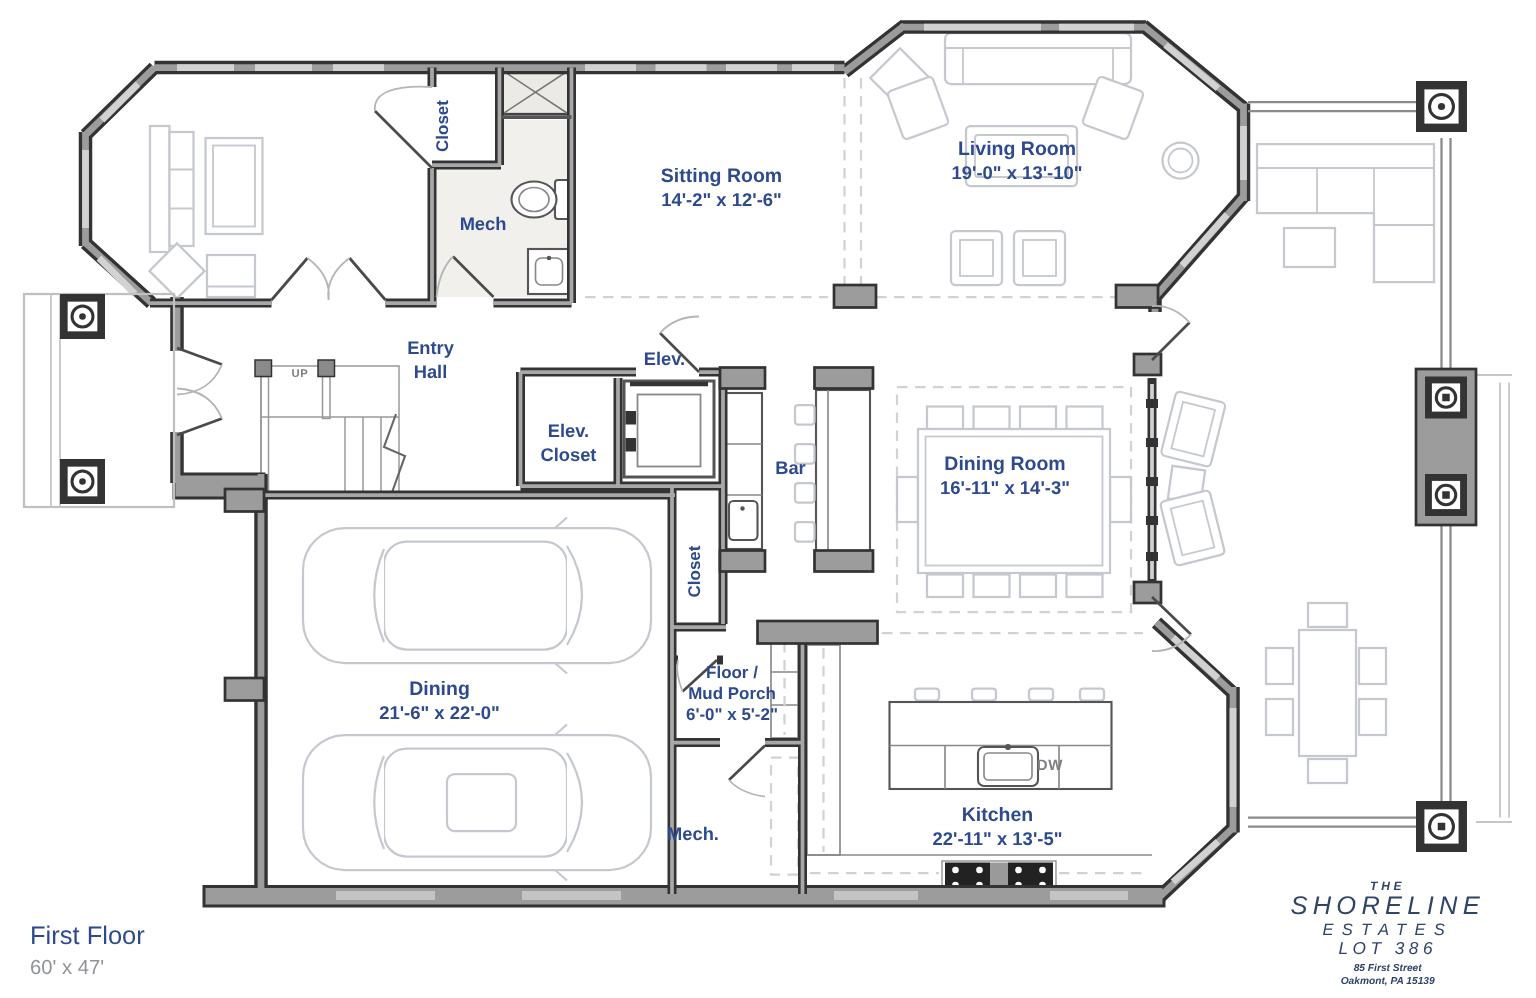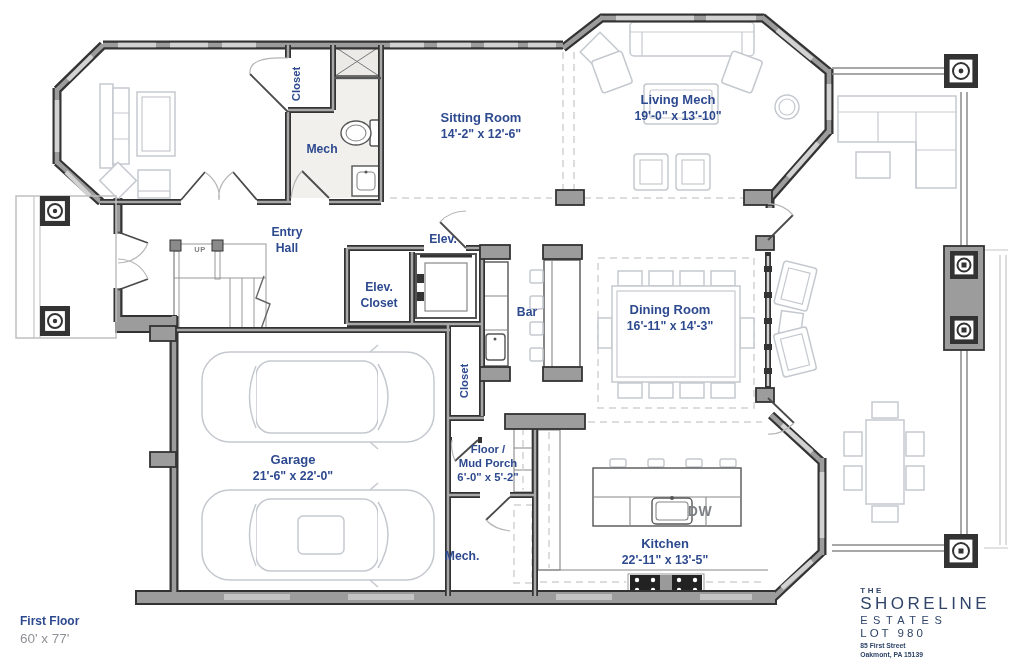--- a/index.html
+++ b/index.html
@@ -9,24 +9,24 @@
   .lbl{position:absolute;transform:translate(-50%,-50%);text-align:center;
        color:var(--label_navy,#2e4a8f);font-weight:bold;font-size:13px;line-height:1.3;
        white-space:nowrap;}
   .lbl .dims{font-size:12.3px;}
   .lbl.mid{font-size:12.2px;}
   .lbl.small{font-size:11.3px;line-height:1.25;}
   .vert{transform:translate(-50%,-50%) rotate(-90deg);}
   .tinytxt{position:absolute;transform:translate(-50%,-50%);color:#7c7f83;font-size:7.5px;
        font-weight:bold;letter-spacing:.5px;}
   .titleblock{position:absolute;left:20px;top:614px;}
-  .titleblock .t1{color:var(--label_navy,#2e4a8f);font-size:12px;font-weight:bold;}
+  .titleblock .t1{color:var(--label_navy,#2e4a8f);font-size:17px;font-weight:normal;}
   .titleblock .t2{color:var(--muted_text,#8f9296);font-size:13.5px;margin-top:3px;}
-  .brand{position:absolute;right:34px;bottom:5px;text-align:left;
-         color:var(--brand_navy,#2f4468);}
+  .brand{position:absolute;right:34px;bottom:5px;text-align:center;
+         color:var(--brand_navy,#2f4468);font-style:italic;}
   .brand .the{font-size:8px;letter-spacing:2.5px;font-weight:bold;}
   .brand .name{font-size:17px;letter-spacing:3.5px;margin-top:-1px;}
   .brand .estates{font-size:11px;letter-spacing:5.5px;}
   .brand .lot{font-size:11.5px;letter-spacing:3px;margin-top:1px;}
   .brand .addr{font-size:6.8px;margin-top:2px;line-height:1.4;font-weight:bold;}
   
   .extD{stroke:var(--wall_dark,#333);stroke-width:9;fill:none;stroke-linecap:butt;}
   .extC{stroke:var(--wall_fill,#9c9c9c);stroke-width:4.5;fill:none;}
   .intD{stroke:var(--wall_dark,#333);stroke-width:6;fill:none;}
   .intC{stroke:#a8a8a8;stroke-width:2.5;fill:none;}
@@ -396,65 +396,65 @@
   </g>
 </svg>
 
 <div class="lbl small vert" style="left:296px;top:84px">Closet</div>
 <div class="lbl mid" style="left:322px;top:150px">Mech</div>
 <div class="lbl" style="left:481px;top:126px">
   <div>Sitting Room</div>
   <div class="dims">14'-2" x 12'-6"</div>
 </div>
 <div class="lbl" style="left:678px;top:108px">
-  <div>Living Mech</div>
+  <div>Living Room</div>
   <div class="dims">19'-0" x 13'-10"</div>
 </div>
 <div class="lbl mid" style="left:287px;top:241px">
   <div>Entry</div>
   <div>Hall</div>
 </div>
 <div class="lbl mid" style="left:379px;top:296px">
   <div>Elev.</div>
   <div>Closet</div>
 </div>
 <div class="lbl mid" style="left:443px;top:240px">Elev.</div>
 <div class="lbl mid" style="left:527px;top:313px">Bar</div>
 <div class="lbl small vert" style="left:464px;top:381px">Closet</div>
 <div class="lbl" style="left:670px;top:318px">
   <div>Dining Room</div>
   <div class="dims">16'-11" x 14'-3"</div>
 </div>
 <div class="lbl" style="left:293px;top:468px">
-  <div>Garage</div>
+  <div>Dining</div>
   <div class="dims">21'-6" x 22'-0"</div>
 </div>
 <div class="lbl small" style="left:488px;top:463px">
   <div>Floor /</div>
   <div>Mud Porch</div>
   <div>6'-0" x 5'-2"</div>
 </div>
 <div class="lbl mid" style="left:462px;top:557px">Mech.</div>
 <div class="lbl" style="left:665px;top:552px">
   <div>Kitchen</div>
   <div class="dims">22'-11" x 13'-5"</div>
 </div>
 
 <div class="tinytxt" style="left:200px;top:249px">UP</div>
-<div class="tinytxt" style="left:700px;top:511px;font-size:14px">DW</div>
+<div class="tinytxt" style="left:700px;top:511px;font-size:10px">DW</div>
 
 <div class="titleblock">
   <div class="t1">First Floor</div>
-  <div class="t2">60' x 77'</div>
+  <div class="t2">60' x 47'</div>
 </div>
 
 <div class="brand">
   <div class="the">THE</div>
   <div class="name">SHORELINE</div>
   <div class="estates">ESTATES</div>
-  <div class="lot">LOT 980</div>
+  <div class="lot">LOT 386</div>
   <div class="addr">
     <div>85 First Street</div>
     <div>Oakmont, PA 15139</div>
   </div>
 </div>
 
 </div>
 
 </body></html>

